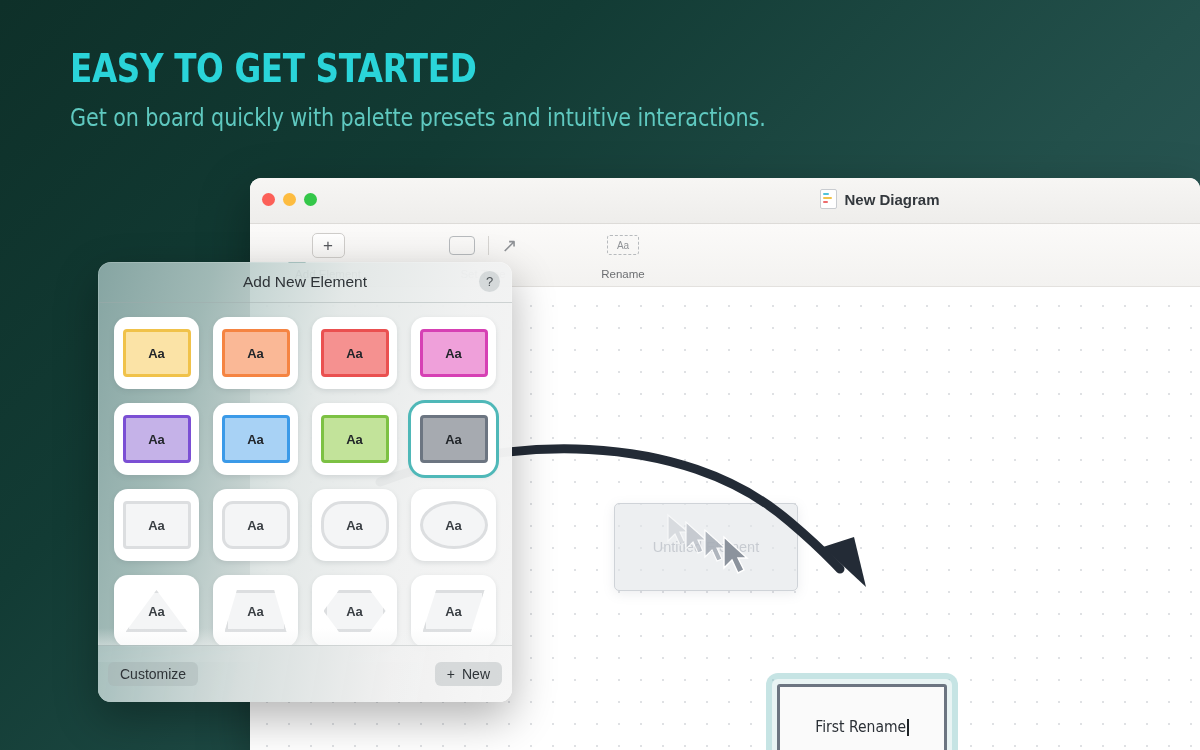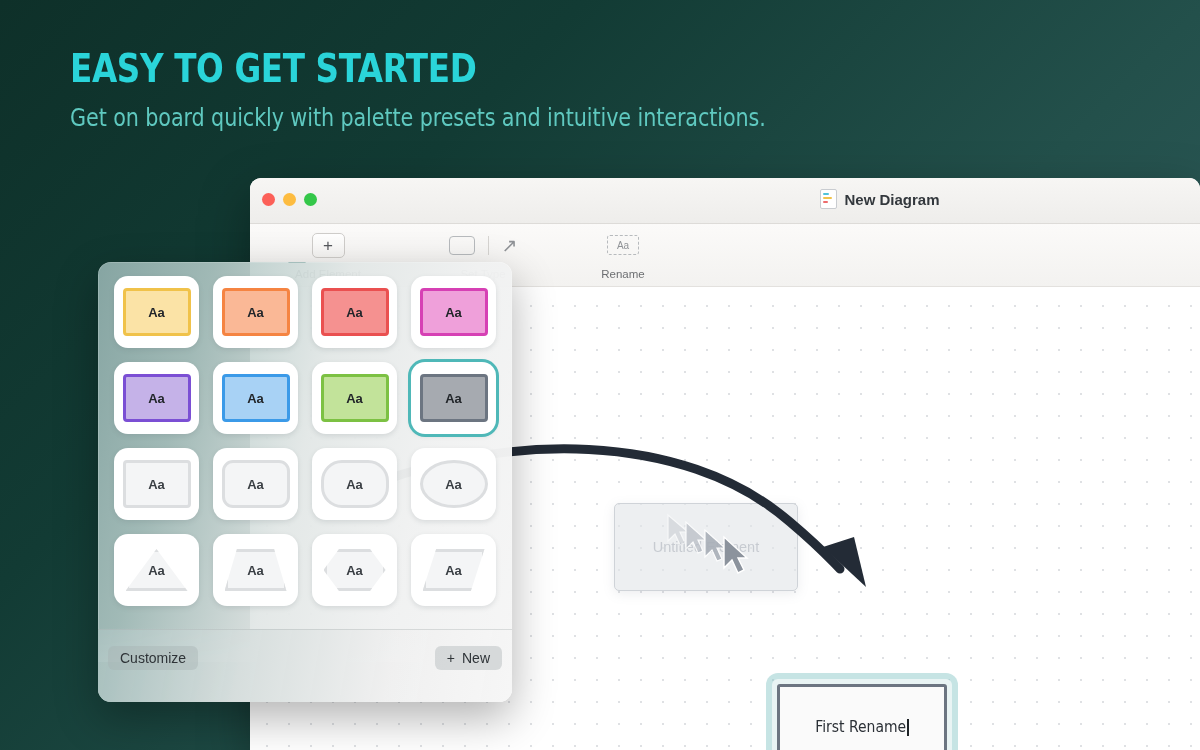--- a/index.html
+++ b/index.html
@@ -135,22 +135,22 @@
   .poly.trap::before{clip-path:polygon(20% 0,80% 0,100% 100%,0 100%);}
   .poly.hex::before{clip-path:polygon(25% 0,75% 0,100% 50%,75% 100%,25% 100%,0 50%);}
   .poly.par::before{clip-path:polygon(22% 0,100% 0,78% 100%,0 100%);}
   .poly span{position:relative;}
 
   .pop-foot{position:absolute;left:0;right:0;bottom:0;height:40px;
     background:linear-gradient(100deg,
       rgba(168,192,190,.92) 0%, rgba(214,222,221,.94) 35%,
       rgba(240,240,240,.96) 70%, rgba(246,246,246,.97) 100%);
     border-top:1px solid rgba(160,170,170,.35);
-    display:flex;align-items:flex-start;justify-content:space-between;
-    padding:16px 10px;}
+    display:flex;align-items:center;justify-content:space-between;
+    padding:8px 10px;}
   .foot-btn{height:24px;border-radius:6px;padding:0 12px;
     display:flex;align-items:center;gap:7px;
     font-size:14px;color:#2f3438;
     background:rgba(168,178,178,.42);}
   .foot-btn.newb{background:rgba(196,200,201,.62);}
   .pop-tip{position:absolute;left:190px;top:-9px;width:18px;height:10px;
     background:rgba(158,186,184,.90);
     clip-path:polygon(50% 0,100% 100%,0 100%);}
   .grid-fade{position:absolute;left:0;right:0;bottom:40px;height:34px;
     background:linear-gradient(to bottom, rgba(240,241,241,0), rgba(243,244,244,.92));
@@ -239,20 +239,24 @@
             <span class="caret"></span>
         </div>
       </div>
 
     </div>
   </div>
 
   <div class="popover">
     <div class="pop-tip"></div>
 
+    <div class="pop-head">
+      <span class="pop-title">Add New Element</span>
+      <span class="help-btn">?</span>
+    </div>
 
     <div class="pop-grid">
       <div class="tile">
         <span class="sw" style="background:#fbe3a6;border-color:#f0c24a;">Aa</span>
       </div>
       <div class="tile">
         <span class="sw" style="background:#fab896;border-color:#f58442;">Aa</span>
       </div>
       <div class="tile">
         <span class="sw" style="background:#f59190;border-color:#ea5050;">Aa</span>

